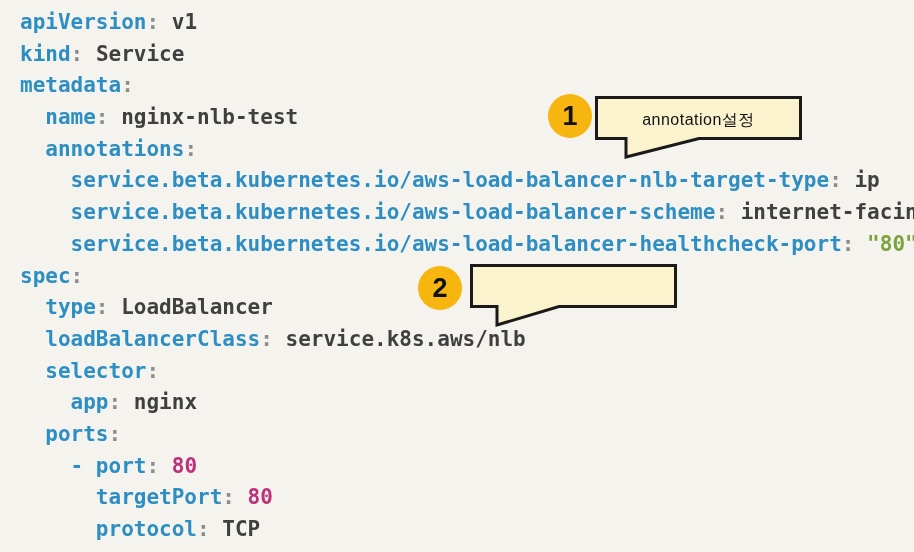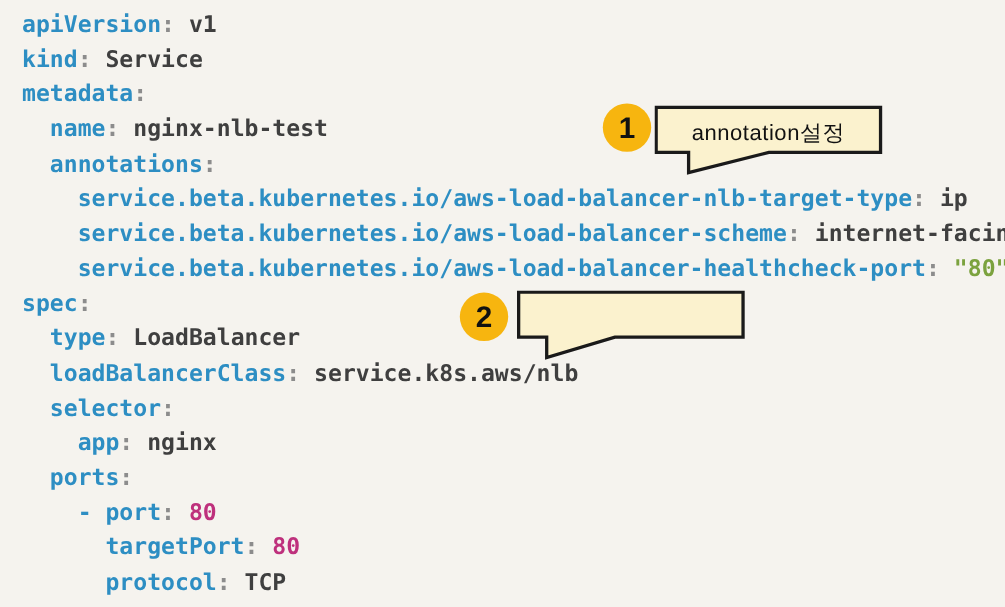--- a/index.html
+++ b/index.html
@@ -54,21 +54,21 @@
   .bubble{position:absolute;width:210px;height:66px;}
   .bubble-1{left:595px;top:96px;}
   .bubble-2{left:470px;top:264px;}
   .bubble svg{position:absolute;left:0;top:0;display:block;}
   .bubble-label{
     position:absolute;
     left:0;top:4px;
     width:207px;height:40px;
     display:flex;align-items:center;justify-content:center;
     font-family:"Liberation Sans", sans-serif;
-    font-size:20px;
+    font-size:16px;
     color:#111;
     letter-spacing:0.5px;
   }
 </style>
 </head>
 <body>
 
 <div class="stage">
 
   <div class="code" id="code-block"><div class="line"><span class="tok-key">apiVersion</span><span class="tok-punct">:</span><span class="tok-val"> v1</span></div><div class="line"><span class="tok-key">kind</span><span class="tok-punct">:</span><span class="tok-val"> Service</span></div><div class="line"><span class="tok-key">metadata</span><span class="tok-punct">:</span></div><div class="line"><span class="tok-key">  name</span><span class="tok-punct">:</span><span class="tok-val"> nginx-nlb-test</span></div><div class="line"><span class="tok-key">  annotations</span><span class="tok-punct">:</span></div><div class="line"><span class="tok-key">    service.beta.kubernetes.io/aws-load-balancer-nlb-target-type</span><span class="tok-punct">:</span><span class="tok-val"> ip</span></div><div class="line"><span class="tok-key">    service.beta.kubernetes.io/aws-load-balancer-scheme</span><span class="tok-punct">:</span><span class="tok-val"> internet-facing</span></div><div class="line"><span class="tok-key">    service.beta.kubernetes.io/aws-load-balancer-healthcheck-port</span><span class="tok-punct">:</span><span class="tok-str"> "80"</span></div><div class="line"><span class="tok-key">spec</span><span class="tok-punct">:</span></div><div class="line"><span class="tok-key">  type</span><span class="tok-punct">:</span><span class="tok-val"> LoadBalancer</span></div><div class="line"><span class="tok-key">  loadBalancerClass</span><span class="tok-punct">:</span><span class="tok-val"> service.k8s.aws/nlb</span></div><div class="line"><span class="tok-key">  selector</span><span class="tok-punct">:</span></div><div class="line"><span class="tok-key">    app</span><span class="tok-punct">:</span><span class="tok-val"> nginx</span></div><div class="line"><span class="tok-key">  ports</span><span class="tok-punct">:</span></div><div class="line"><span class="tok-key">    - port</span><span class="tok-punct">:</span><span class="tok-num"> 80</span></div><div class="line"><span class="tok-key">      targetPort</span><span class="tok-punct">:</span><span class="tok-num"> 80</span></div><div class="line"><span class="tok-key">      protocol</span><span class="tok-punct">:</span><span class="tok-val"> TCP</span></div></div>

